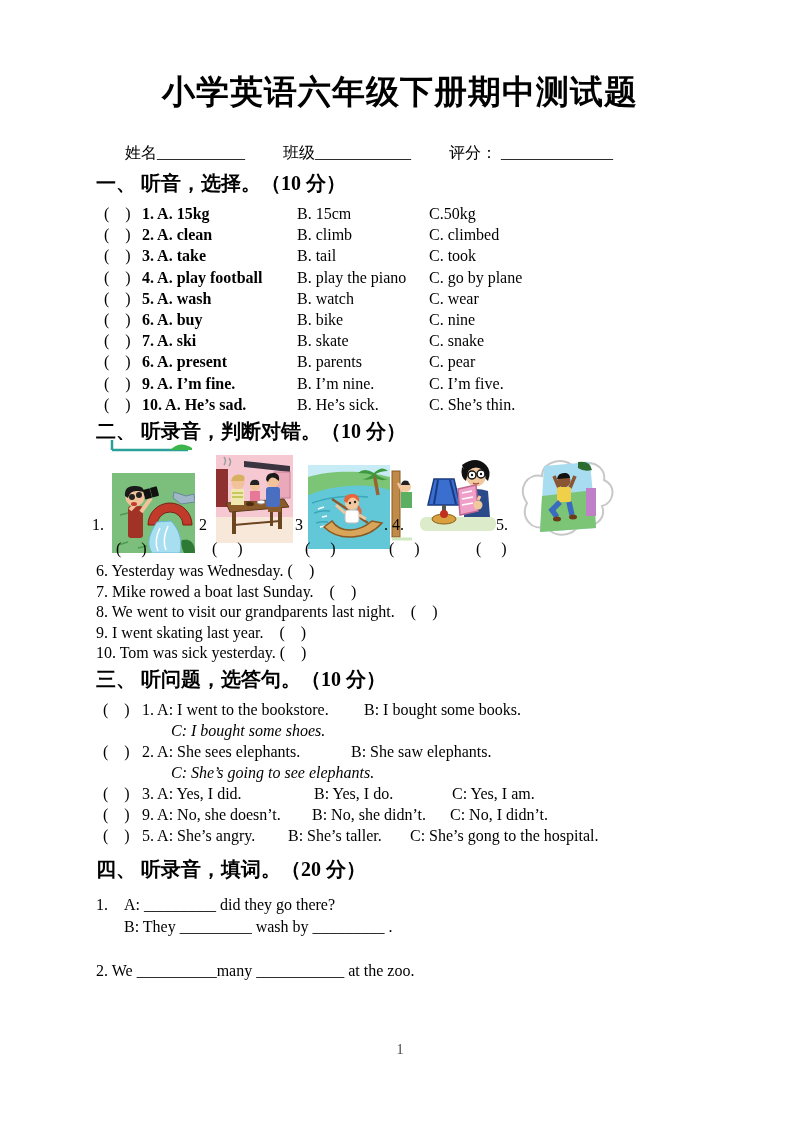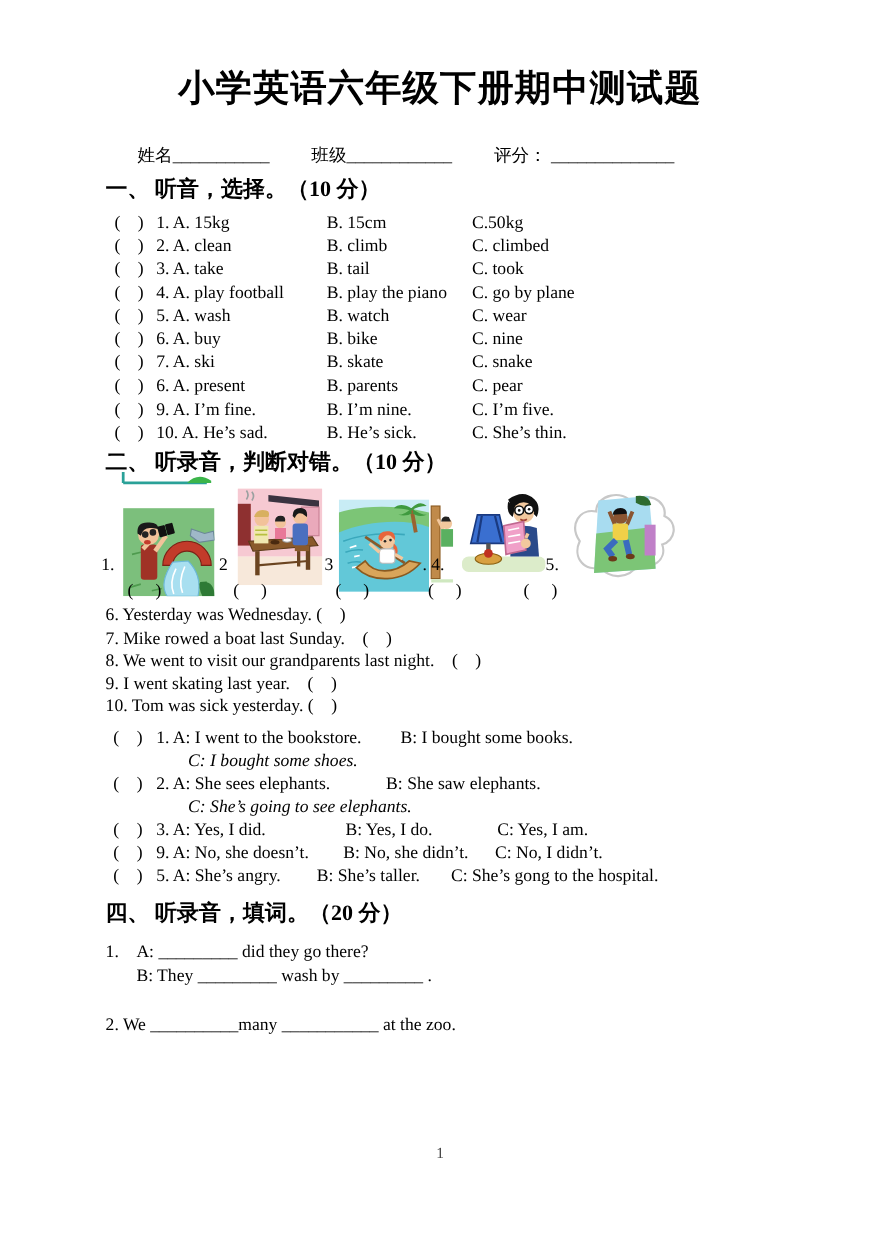--- a/index.html
+++ b/index.html
@@ -1,33 +1,33 @@
 <!DOCTYPE html>
 <html><head>
 <meta charset="utf-8">
 <style>
   html,body{margin:0;padding:0;background:#fff;}
   .page{
     position:relative;width:800px;height:1132px;background:#fff;overflow:hidden;
     font-family:"Liberation Serif", serif;color:#000;font-size:16px;
   }
-  .title{margin:0;padding-top:60px;font-size:33px;line-height:42px;font-weight:bold;text-align:center;letter-spacing:1px;}
+  .title{margin:11px;padding-top:60px;font-size:33px;line-height:42px;font-weight:bold;text-align:center;letter-spacing:1px;}
   .info{margin:29px 0 0 125px;line-height:22px;white-space:nowrap;}
   .info span{margin-right:34px;}
   h2{margin:0 0 0 96px;font-size:20px;line-height:25px;font-weight:bold;}
   h2.s1{margin-top:7px;font-family:Liberation Serif, serif;}
   h2.s2{margin-top:4px;}
   h2.s3{margin-top:3px;}
   h2.s4{margin-top:11px;}
   
   .rows{margin-top:7px;}
   .rows .row{display:flex;margin-left:104px;line-height:21.2px;white-space:nowrap;}
   .rows .row span{flex-shrink:0;}
   .sec1 .paren{width:38px;}
-  .sec1 .ca{width:155px;}
+  .sec1 .ca{width:155px;font-weight:bold;}
   .sec1 .cb{width:132px;}
   .sec3 .paren{width:39px;}
   .sec3 .row{margin-left:103px;line-height:21px;}
   .sec3 .cont{margin-left:171px;font-style:italic;}
   .sec3 .r1 .ca{width:222px;}
   .sec3 .r3 .ca{width:209px;}
   .sec3 .r5 .ca{width:172px;} .sec3 .r5 .cb{width:138px;}
   .sec3 .r6 .ca{width:170px;} .sec3 .r6 .cb{width:138px;}
   .sec3 .r7 .ca{width:146px;} .sec3 .r7 .cb{width:122px;}
   
@@ -265,20 +265,21 @@
   </div>
 
   <div class="statements">
     <div>6. Yesterday was Wednesday. (　)</div>
     <div>7. Mike rowed a boat last Sunday.　(　)</div>
     <div>8. We went to visit our grandparents last night.　(　)</div>
     <div>9. I went skating last year.　(　)</div>
     <div>10. Tom was sick yesterday. (　)</div>
   </div>
 
+  <h2 class="s3">三、 听问题，选答句。（10 分）</h2>
 
   <div class="rows sec3">
     <div class="row r1">
         <span class="paren">(　)</span>
         <span class="ca">1. A: I went to the bookstore.</span>
         <span class="cb">B: I bought some books.</span>
       </div>
     <div class="row cont">
         <span class="ca">C: I bought some shoes.</span>
       </div>

